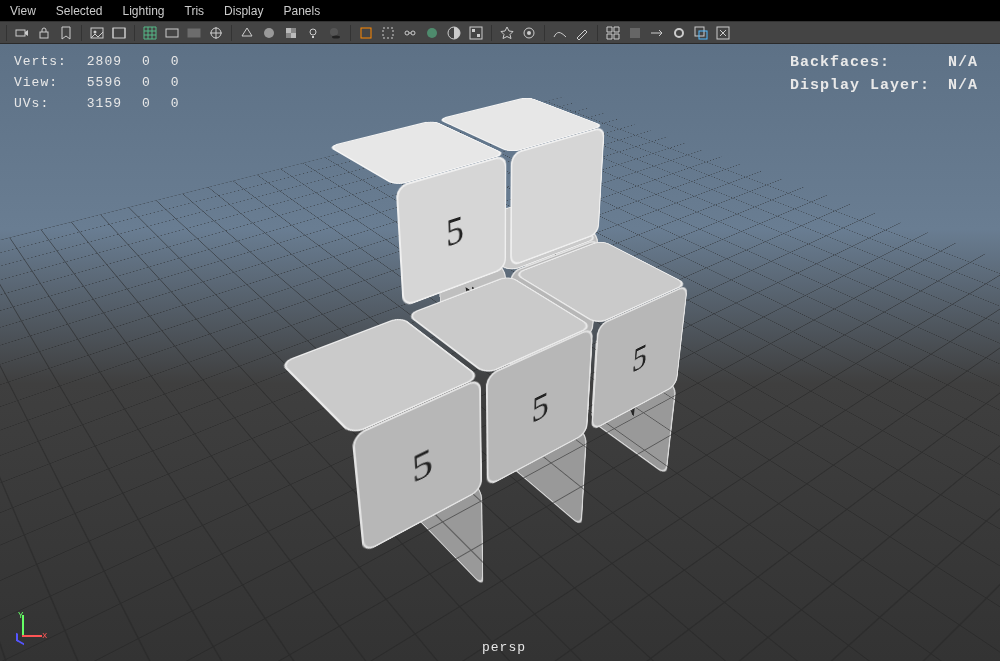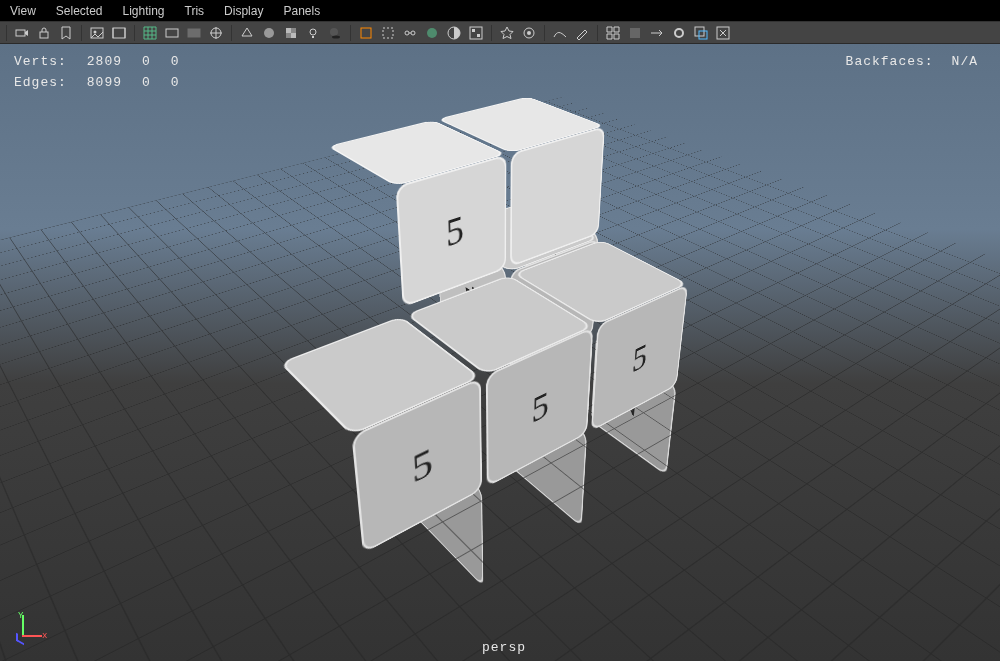--- a/index.html
+++ b/index.html
@@ -9,21 +9,21 @@
   .toolbar { height:22px; background:#444; display:flex; align-items:center; padding:0 4px; border-bottom:1px solid #2a2a2a; gap:4px; }
   .tsep { width:1px; height:16px; background:#333; margin:0 2px; }
   .ticon { width:18px; height:18px; display:flex; align-items:center; justify-content:center; color:#ccc; cursor:default; }
   .ticon svg { width:16px; height:16px; }
   .viewport {
     position:relative; width:1000px; height:617px;
     background:linear-gradient(to bottom,#5d7186 0%,#697d92 30%,#3f3f3f 55%,#333 100%);
   }
   .stats-left { position:absolute; top:6px; left:12px; font-family:"Courier New",monospace; font-size:13px; color:#e8e8e8; letter-spacing:1px; }
   .stats-left td { padding:2px 18px 2px 0; white-space:nowrap; }
-  .stats-right { position:absolute; top:6px; right:14px; font-family:"Courier New",monospace; font-size:13px; color:#e8e8e8; letter-spacing:1px; text-align:left;}
+  .stats-right { position:absolute; top:6px; right:14px; font-family:"Courier New",monospace; font-size:15px; color:#e8e8e8; letter-spacing:1px; text-align:left;font-weight:bold;}
   .stats-right td { padding:2px 6px 2px 0; white-space:nowrap;}
   .stats-right td.val { text-align:right; padding-left:10px; }
   .camlabel { position:absolute; bottom:6px; left:4px; width:100%; text-align:center; font-family:"Courier New",monospace; font-size:13px; color:#e8e8e8; letter-spacing:1px;}
   .gizmo { position:absolute; bottom:12px; left:14px; width:34px; height:34px; }
   .gizmo .y { position:absolute; left:8px; top:0; width:2px; height:20px; background:#6f6; }
   .gizmo .x { position:absolute; left:8px; top:20px; height:2px; width:20px; background:#f55; }
   .gizmo .z { position:absolute; left:2px; top:20px; width:8px; height:8px; border-left:2px solid #55f; border-bottom:2px solid #55f; transform:skewY(30deg);}
   .gizmo .ly { position:absolute; left:4px; top:-4px; color:#6f6; font-size:9px; font-family:"Courier New",monospace;}
   .gizmo .lx { position:absolute; left:28px; top:16px; color:#f55; font-size:9px; font-family:"Courier New",monospace;}
   
@@ -294,32 +294,42 @@
 
   <table class="stats-left">
     <tbody>
         <tr>
           <td>Verts:</td>
           <td>2809</td>
           <td>0</td>
           <td>0</td>
         </tr>
     <tr>
-          <td>Edges:</td>
-          <td>8099</td>
+          <td>View:</td>
+          <td>5596</td>
+          <td>0</td>
+          <td>0</td>
+        </tr>
+    <tr>
+          <td>UVs:</td>
+          <td>3159</td>
           <td>0</td>
           <td>0</td>
         </tr>
   </tbody>
     </table>
 
   <table class="stats-right">
     <tbody>
         <tr>
           <td>Backfaces:</td>
+          <td class="val">N/A</td>
+        </tr>
+    <tr>
+          <td>Display Layer:</td>
           <td class="val">N/A</td>
         </tr>
   </tbody>
     </table>
 
   <div class="gizmo">
     <div class="y"></div>
     <div class="x"></div>
     <div class="z"></div>
     <div class="ly">Y</div>

